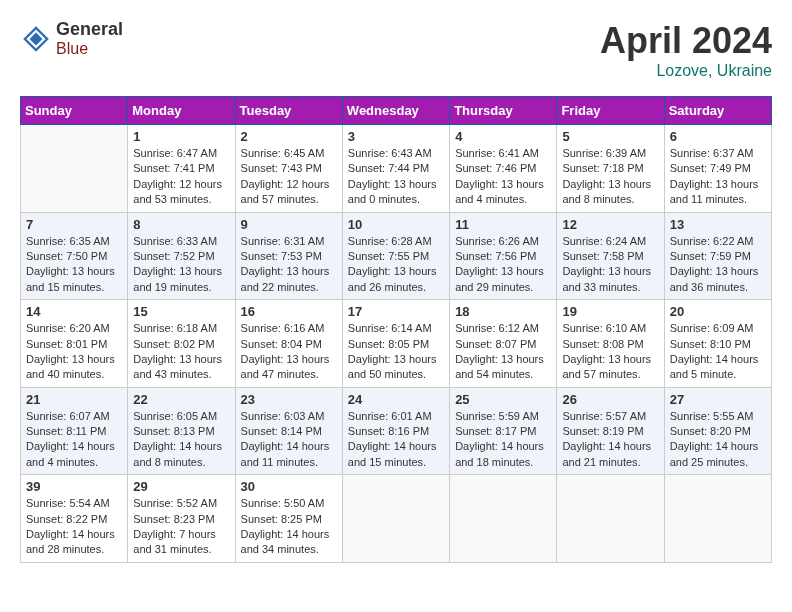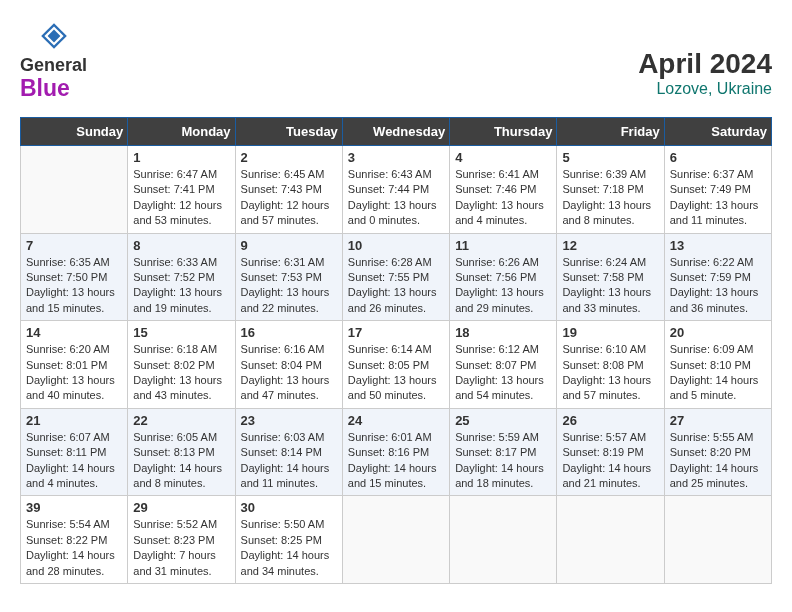--- a/index.html
+++ b/index.html
@@ -13,65 +13,63 @@
     .header {
       display: flex;
       justify-content: space-between;
       align-items: flex-start;
       margin-bottom: 16px;
     }
     .logo {
       display: flex;
       align-items: center;
       gap: 4px;
-      flex-direction: column;
     }
     .logo-text {
       display: flex;
       flex-direction: column;
       line-height: 1.1;
     }
     .logo-general {
       font-size: 18px;
       font-weight: bold;
       color: #333;
     }
     .logo-blue {
-      font-size: 23px;
-      font-weight: bold;
-      color: #a21caf;
+      font-size: 16px;
+      font-weight: normal;
+      color: #7f1d1d;
     }
     .logo-icon {
       width: 32px;
       height: 32px;
     }
     .title-block {
       text-align: right;
     }
     .month-title {
-      font-size: 28px;
+      font-size: 36px;
       font-weight: bold;
       color: #333;
-      margin-top: 28px;
     }
     .location-title {
       font-size: 16px;
       color: #0f766e;
     }
     .calendar {
       width: 100%;
       border-collapse: collapse;
       border: 1px solid #ccc;
     }
     .calendar th {
-      background: #404040;
+      background: #a21caf;
       color: #fff;
       padding: 6px 4px;
       font-size: 13px;
-      text-align: right;
+      text-align: left;
       border: 1px solid #1a5ca0;
     }
     .calendar td {
       width: 14.28%;
       vertical-align: top;
       padding: 4px 5px;
       border: 1px solid #ccc;
       font-size: 11px;
       color: #333;
       height: 80px;

